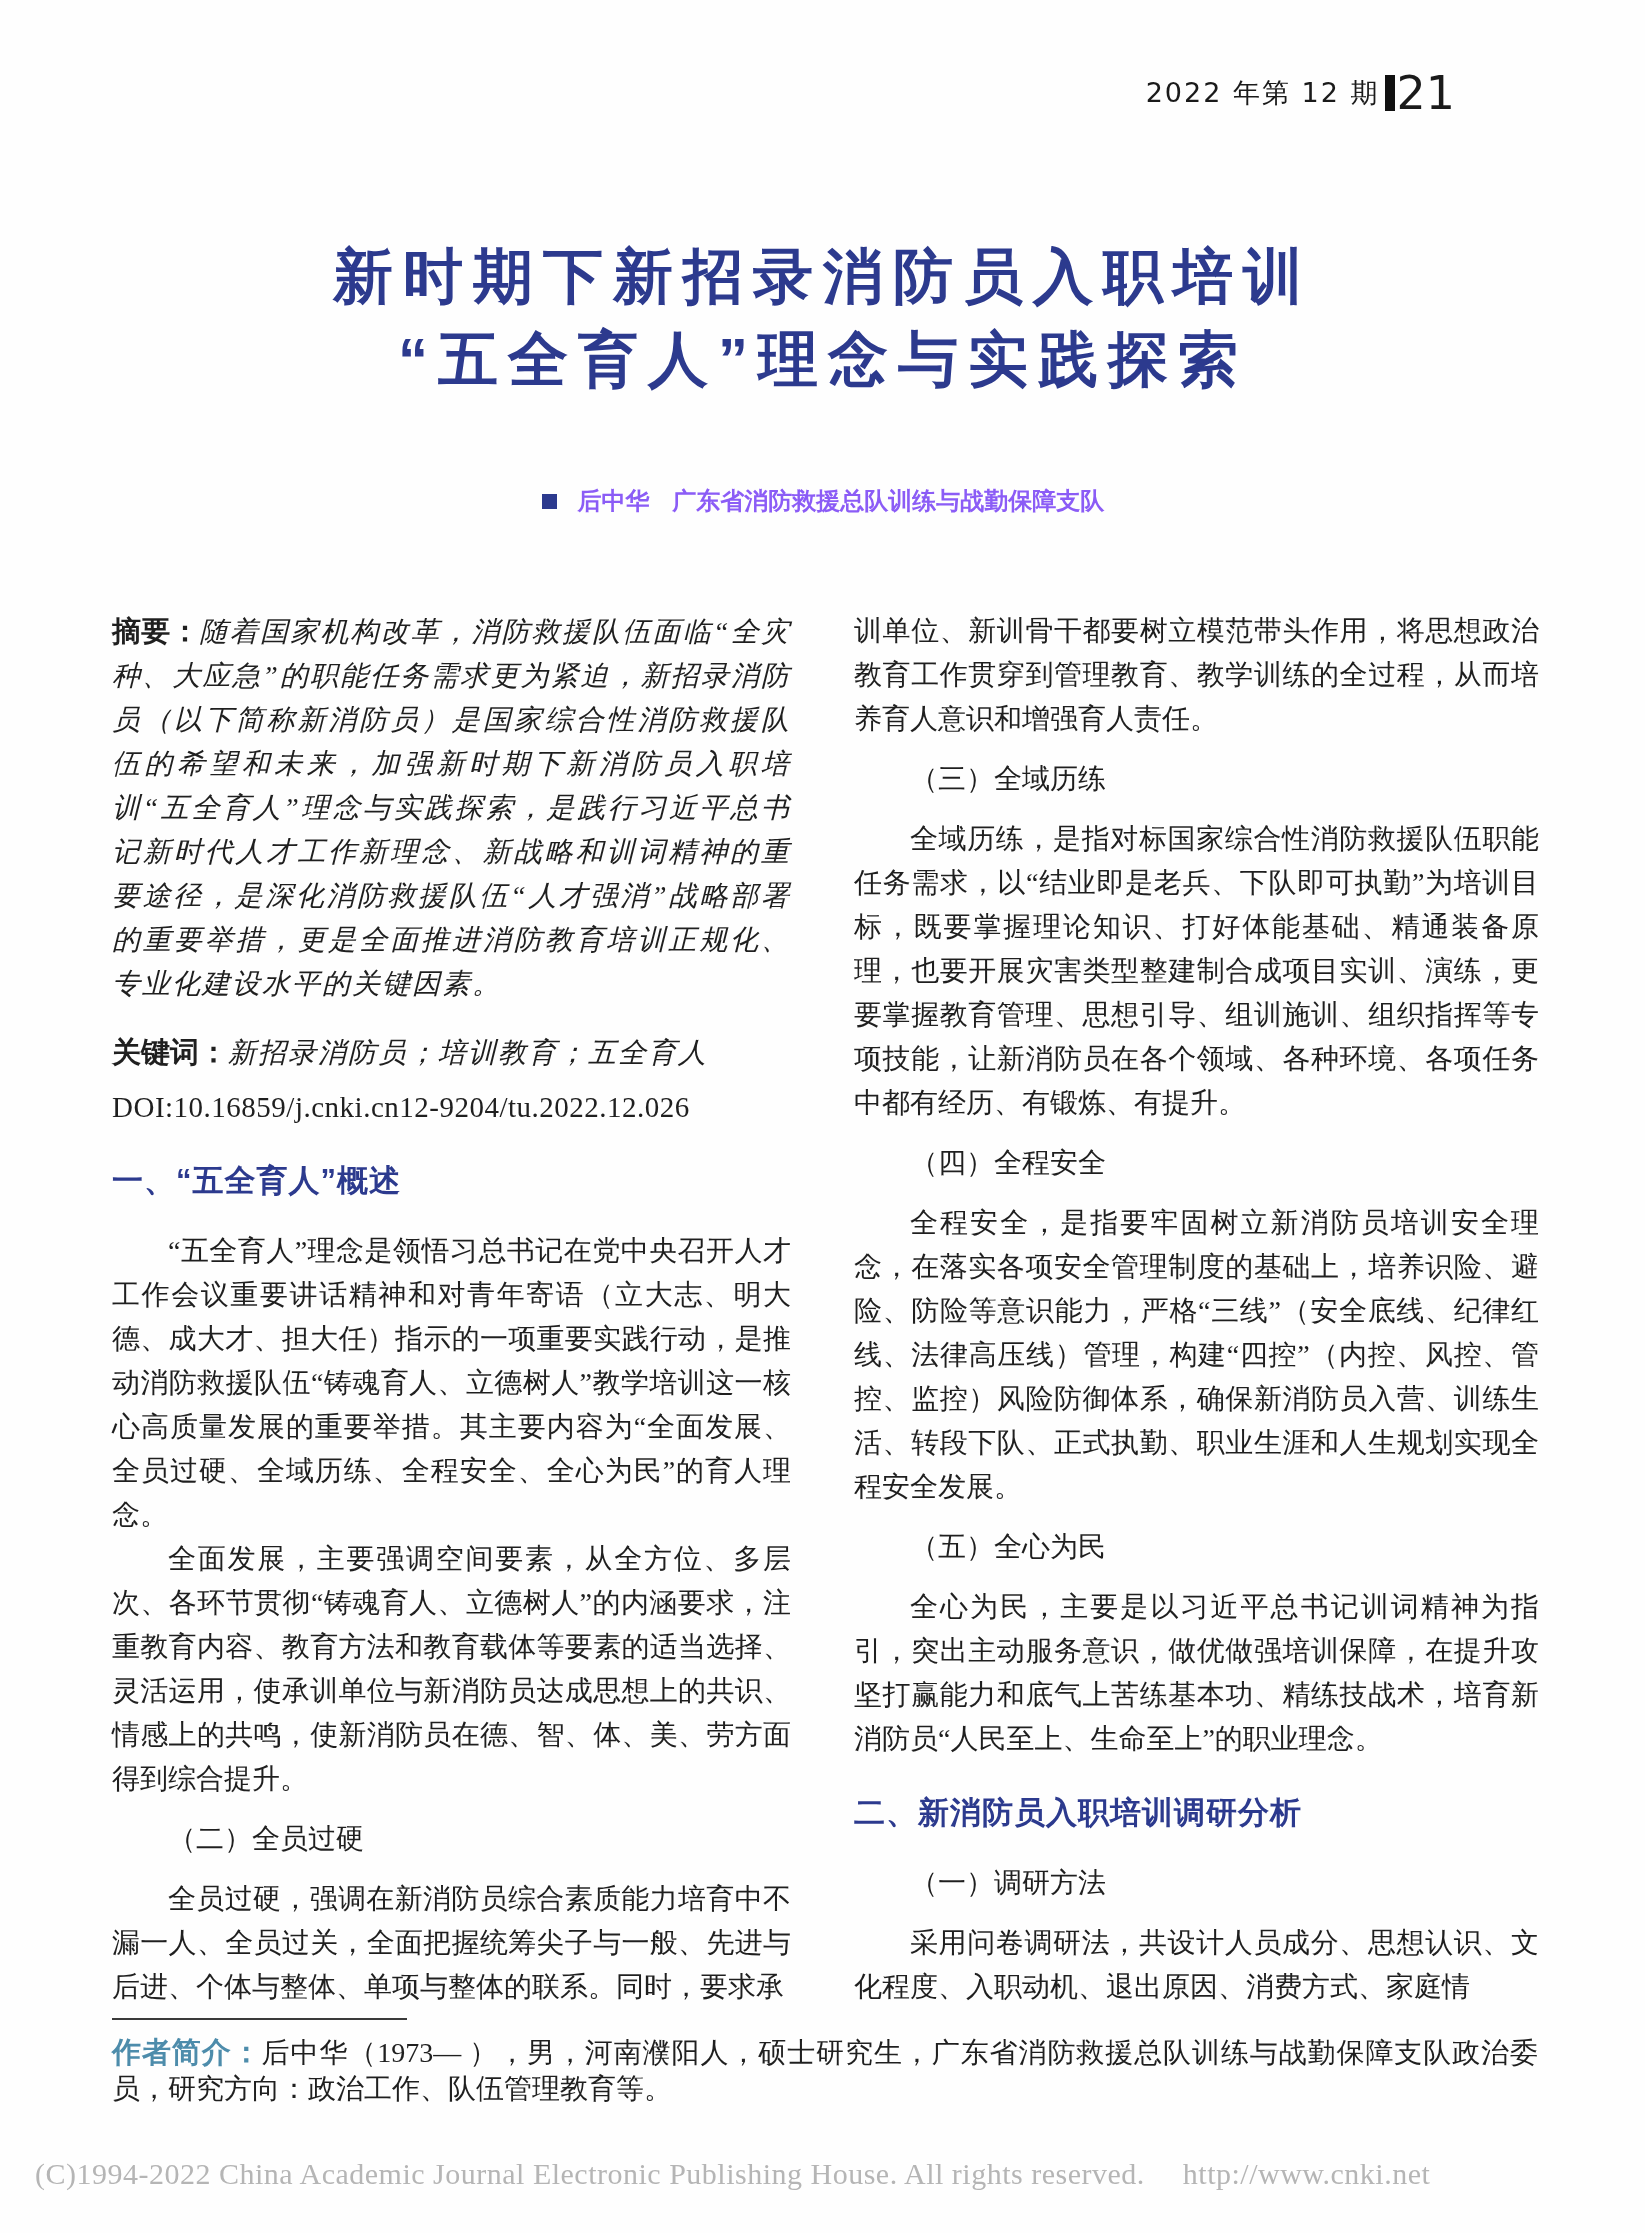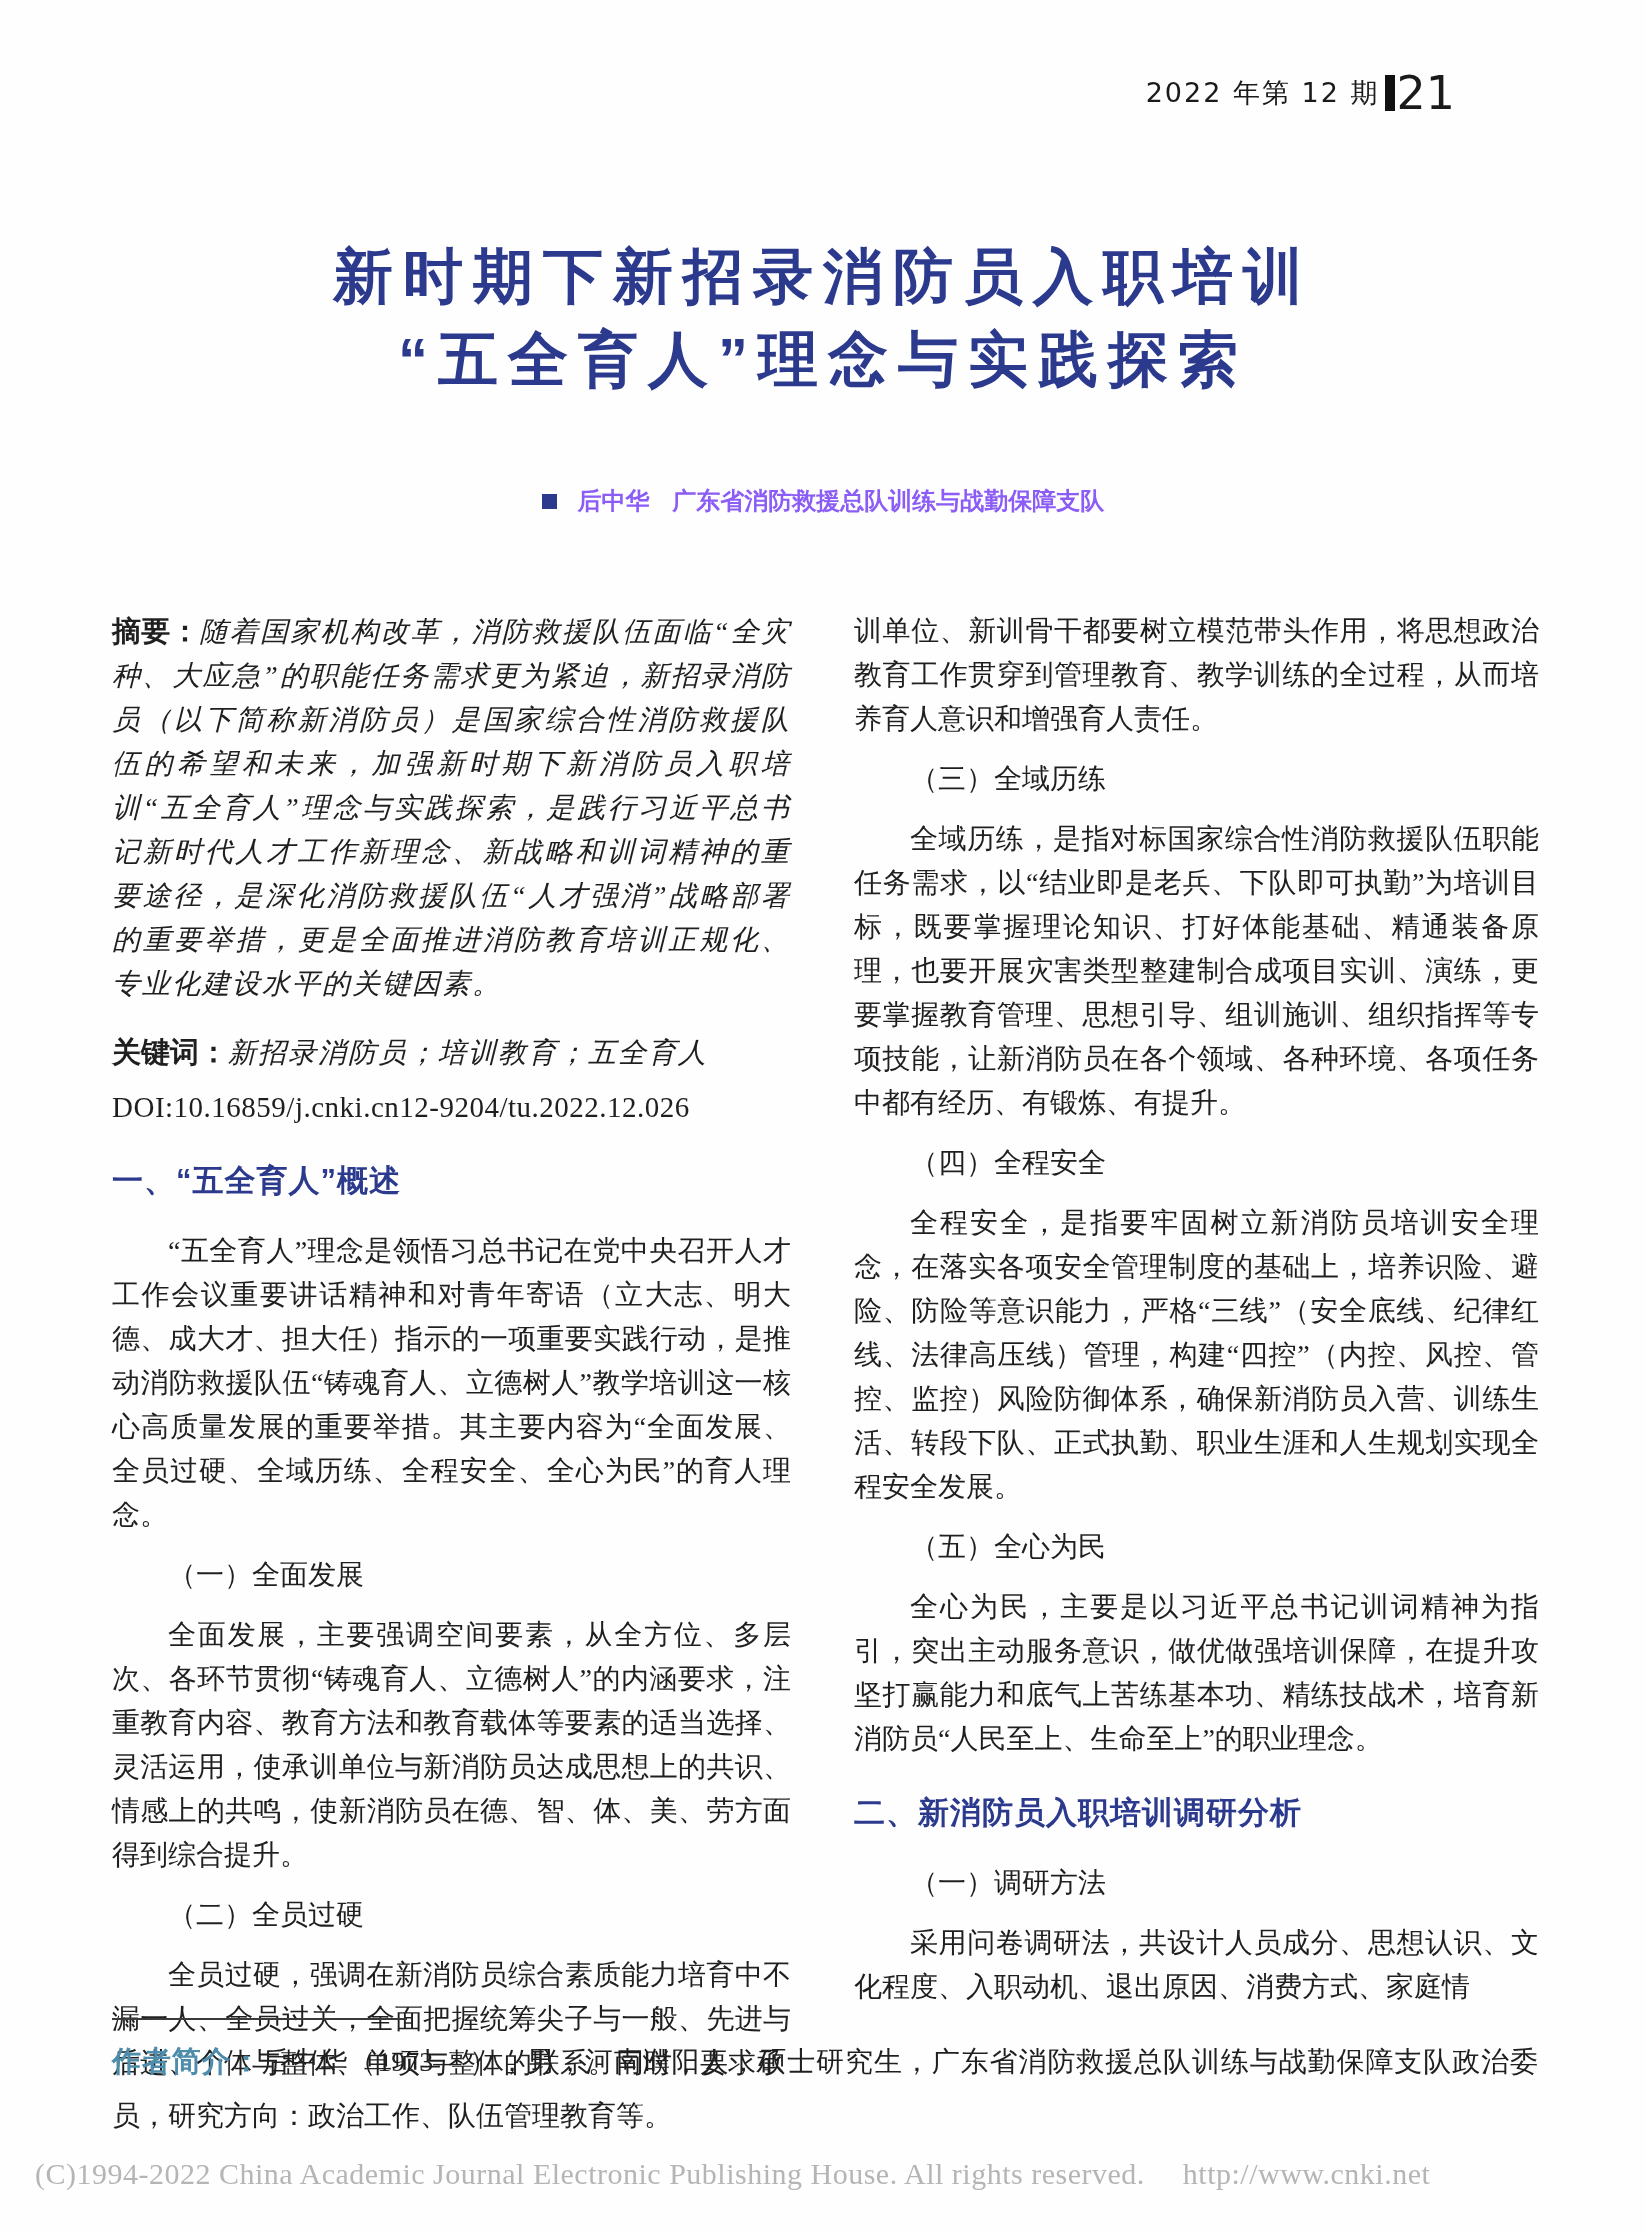--- a/index.html
+++ b/index.html
@@ -133,21 +133,21 @@
     width: 1426px;
   }
   .footnote-rule {
     width: 295px;
     border: none;
     border-top: 2px solid #3a3a3a;
     margin: 0 0 14px 0;
   }
   .footnote-text {
     font-size: 28px;
-    line-height: 54px;
+    line-height: 36px;
     text-align: justify;
   }
   .footnote-label {
     font-family: "Liberation Sans", "DejaVu Sans", sans-serif;
     font-weight: bold;
     font-size: 29px;
   }
 
   
   .copyright-line {
@@ -187,21 +187,20 @@
     <div class="abstract">
       <span class="block-label">摘要：</span><span>随着国家机构改革，消防救援队伍面临“全灾种、大应急”的职能任务需求更为紧迫，新招录消防员（以下简称新消防员）是国家综合性消防救援队伍的希望和未来，加强新时期下新消防员入职培训“五全育人”理念与实践探索，是践行习近平总书记新时代人才工作新理念、新战略和训词精神的重要途径，是深化消防救援队伍“人才强消”战略部署的重要举措，更是全面推进消防教育培训正规化、专业化建设水平的关键因素。</span>
     </div>
     <div class="keywords-line">
       <span class="block-label">关键词：</span><span class="keywords-value">新招录消防员；培训教育；五全育人</span>
     </div>
     <div class="doi-line">DOI:10.16859/j.cnki.cn12-9204/tu.2022.12.026</div>
 
     <div class="section-heading" style="color: rgb(44, 58, 142);">一、“五全育人”概述</div>
     <p class="body-para">“五全育人”理念是领悟习总书记在党中央召开人才工作会议重要讲话精神和对青年寄语（立大志、明大德、成大才、担大任）指示的一项重要实践行动，是推动消防救援队伍“铸魂育人、立德树人”教学培训这一核心高质量发展的重要举措。其主要内容为“全面发展、全员过硬、全域历练、全程安全、全心为民”的育人理念。</p>
-    <div class="sub-heading">（一）全面发展</div>
     <p class="body-para">全面发展，主要强调空间要素，从全方位、多层次、各环节贯彻“铸魂育人、立德树人”的内涵要求，注重教育内容、教育方法和教育载体等要素的适当选择、灵活运用，使承训单位与新消防员达成思想上的共识、情感上的共鸣，使新消防员在德、智、体、美、劳方面得到综合提升。</p>
     <div class="sub-heading">（二）全员过硬</div>
     <p class="body-para">全员过硬，强调在新消防员综合素质能力培育中不漏一人、全员过关，全面把握统筹尖子与一般、先进与后进、个体与整体、单项与整体的联系。同时，要求承</p>
   </div>
 
   <div class="col col-right">
     <p class="body-para" style="text-indent:0;">训单位、新训骨干都要树立模范带头作用，将思想政治教育工作贯穿到管理教育、教学训练的全过程，从而培养育人意识和增强育人责任。</p>
     <div class="sub-heading">（三）全域历练</div>
     <p class="body-para">全域历练，是指对标国家综合性消防救援队伍职能任务需求，以“结业即是老兵、下队即可执勤”为培训目标，既要掌握理论知识、打好体能基础、精通装备原理，也要开展灾害类型整建制合成项目实训、演练，更要掌握教育管理、思想引导、组训施训、组织指挥等专项技能，让新消防员在各个领域、各种环境、各项任务中都有经历、有锻炼、有提升。</p>
     <div class="sub-heading">（四）全程安全</div>

